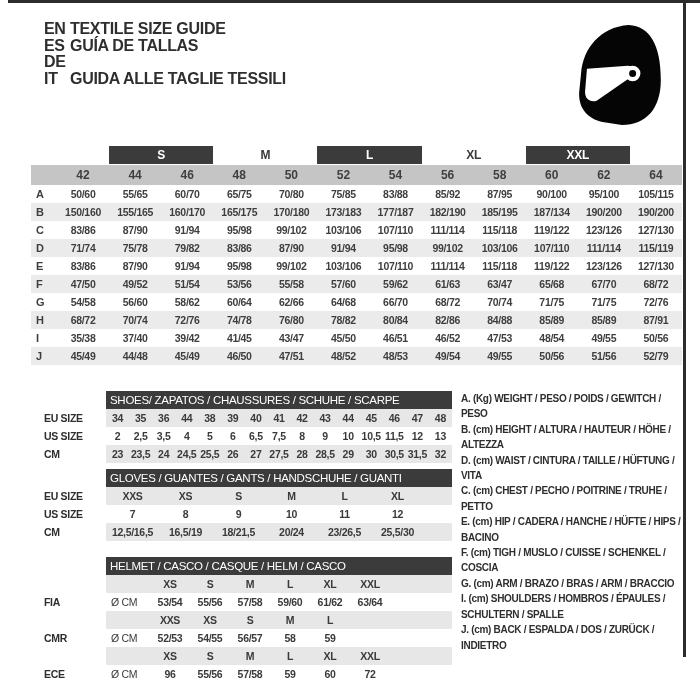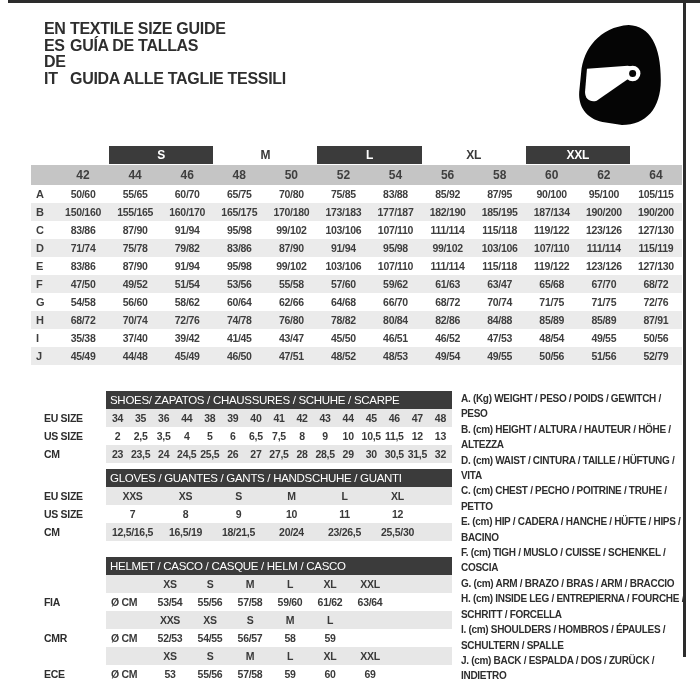--- a/index.html
+++ b/index.html
@@ -42,21 +42,21 @@
   .sub-band   { width:346px; display:flex; flex-direction:column; }
   .sub-title  { height:18px; background:#3b3b3b; color:#ffffff; font-weight:normal; font-size:11.5px;
                 display:flex; align-items:center; padding-left:4px; letter-spacing:-0.3px; white-space:nowrap; }
   .sub-row    { height:18px; display:flex; align-items:center; font-weight:bold; font-size:10.5px;
                 letter-spacing:-0.3px; color:#3a3a3a; }
   .sub-row.gray { background:#e7e7e7; }
 
   .glove-cells .cell { flex:0 0 53px; text-align:center; white-space:nowrap; }
   .helmet-cells { display:flex; flex:1; min-width:0; }
   .helmet-cells .cell { flex:0 0 40px; text-align:center; white-space:nowrap; }
-  .unit-cell { width:44px; padding-left:5px; font-weight:bold; white-space:nowrap; }
+  .unit-cell { width:44px; padding-left:5px; font-weight:normal; white-space:nowrap; }
 
   
   .legend { position:absolute; left:461px; top:391px; width:226px; }
   .legend-item { font-weight:bold; font-size:10px; line-height:15.4px; letter-spacing:-0.3px; color:#2e2e2e; }
 </style>
 </head>
 <body>
 
 <div id="page">
   <div class="border-top"></div>
@@ -461,36 +461,35 @@
             <span class="cell">S</span>
             <span class="cell">M</span>
             <span class="cell">L</span>
             <span class="cell">XL</span>
             <span class="cell">XXL</span>
           </div>
       </div>
       <div class="sub-row">
         <span class="unit-cell">Ø CM</span>
         <div class="helmet-cells">
-            <span class="cell">53</span>
+            <span class="cell">96</span>
             <span class="cell">55/56</span>
             <span class="cell">57/58</span>
             <span class="cell">59</span>
             <span class="cell">60</span>
-            <span class="cell">69</span>
+            <span class="cell">72</span>
           </div>
       </div>
     </div>
   </div>
 
   <div class="legend">
     <div class="legend-item">A. (Kg) WEIGHT / PESO / POIDS / GEWITCH / PESO</div>
     <div class="legend-item">B. (cm) HEIGHT / ALTURA / HAUTEUR / HÖHE / ALTEZZA</div>
     <div class="legend-item">D. (cm) WAIST / CINTURA / TAILLE / HÜFTUNG / VITA</div>
     <div class="legend-item">C. (cm) CHEST / PECHO / POITRINE / TRUHE / PETTO</div>
     <div class="legend-item">E. (cm) HIP / CADERA / HANCHE / HÜFTE / HIPS / BACINO</div>
     <div class="legend-item">F. (cm) TIGH / MUSLO / CUISSE / SCHENKEL / COSCIA</div>
     <div class="legend-item">G. (cm) ARM / BRAZO / BRAS / ARM / BRACCIO</div>
-    <div class="legend-item">H. (cm) INSIDE LEG / ENTREPIERNA / FOURCHE / SCHRITT / FORCELLA</div>
     <div class="legend-item">I. (cm) SHOULDERS / HOMBROS / ÉPAULES / SCHULTERN / SPALLE</div>
     <div class="legend-item">J. (cm) BACK / ESPALDA / DOS / ZURÜCK / INDIETRO</div>
   </div>
 </div>
 
 </body></html>

